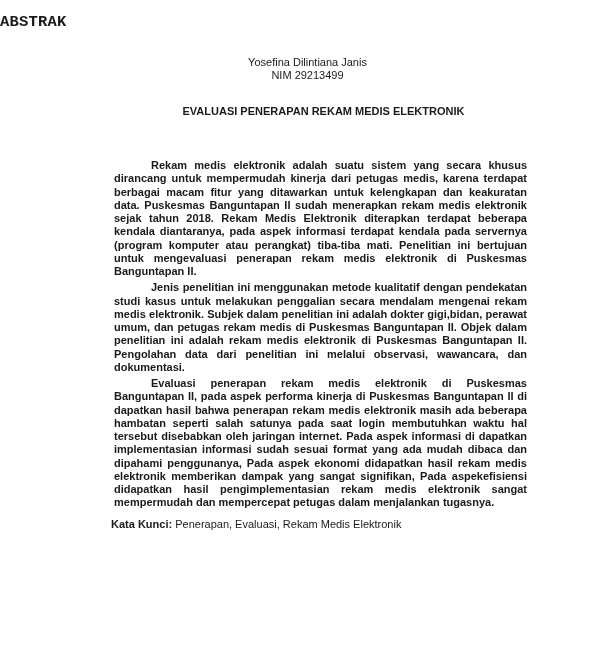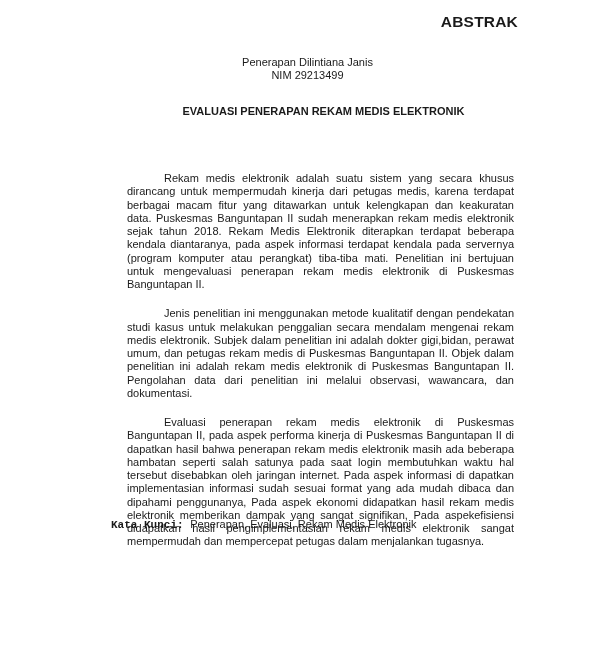--- a/index.html
+++ b/index.html
@@ -2,50 +2,50 @@
 <html><head>
 <meta charset="utf-8">
 <style>
   html, body { margin: 0; padding: 0; background: #ffffff; }
   body {
     width: 615px; height: 658px; overflow: hidden; position: relative;
     font-family: "Liberation Sans", sans-serif; color: #1a1a1a;
   }
   .page { position: absolute; left: 0; top: 0; width: 615px; height: 658px; background: #fff; }
   .title {
-    position: absolute; left: 0; width: 518px; top: 13px; text-align: right;
-    font-weight: bold; font-size: 15.5px; letter-spacing: 0.2px;
+    position: absolute; left: 0; width: 518px; top: 13px; text-align: left;
+    font-weight: bold; font-size: 15.5px; letter-spacing: 0.2px; font-family: Liberation Mono, monospace;
   }
   .author {
     position: absolute; left: 0; width: 615px; top: 56px; text-align: center;
     font-size: 11px; line-height: 12.5px;
   }
   .doc-title {
     position: absolute; left: 0; width: 615px; top: 105px; text-align: center;
     font-weight: bold; font-size: 11px; line-height: 12.5px; margin-left: 16px;
   }
   .body {
     position: absolute; left: 111px; top: 156px; width: 419px;
     font-size: 11px; line-height: 13.25px;
   }
-  .body p { margin: 16px; text-align: justify; text-indent: 37px; }
+  .body p { margin: 3px; text-align: justify; text-indent: 37px; font-weight: bold; }
   .keywords {
     position: absolute; left: 111px; top: 518px; width: 419px;
     font-size: 11px; line-height: 13px;
   }
-  .keywords .kw-label { font-weight: bold; font-family: Liberation Mono, monospace; }
+  .keywords .kw-label { font-weight: bold; }
 </style>
 </head>
 <body>
 
 <div class="page">
   <div class="title">ABSTRAK</div>
 
   <div class="author">
-    <div>Penerapan Dilintiana Janis</div>
+    <div>Yosefina Dilintiana Janis</div>
     <div>NIM 29213499</div>
   </div>
 
   <div class="doc-title">
     <div>EVALUASI PENERAPAN REKAM MEDIS ELEKTRONIK</div>
   </div>
 
   <div class="body">
     <p>Rekam medis elektronik adalah suatu sistem yang secara khusus dirancang untuk mempermudah kinerja dari petugas medis, karena terdapat berbagai macam fitur yang ditawarkan untuk kelengkapan dan keakuratan data. Puskesmas Banguntapan II sudah menerapkan rekam medis elektronik sejak tahun 2018. Rekam Medis Elektronik diterapkan terdapat beberapa kendala diantaranya, pada aspek informasi terdapat kendala pada servernya (program komputer atau perangkat) tiba-tiba mati. Penelitian ini bertujuan untuk mengevaluasi penerapan rekam medis elektronik di Puskesmas Banguntapan II.</p>
     <p>Jenis penelitian ini menggunakan metode kualitatif dengan pendekatan studi kasus untuk melakukan penggalian secara mendalam mengenai rekam medis elektronik. Subjek dalam penelitian ini adalah dokter gigi,bidan, perawat umum, dan petugas rekam medis di Puskesmas Banguntapan II. Objek dalam penelitian ini adalah rekam medis elektronik di Puskesmas Banguntapan II. Pengolahan data dari penelitian ini melalui observasi, wawancara, dan dokumentasi.</p>

